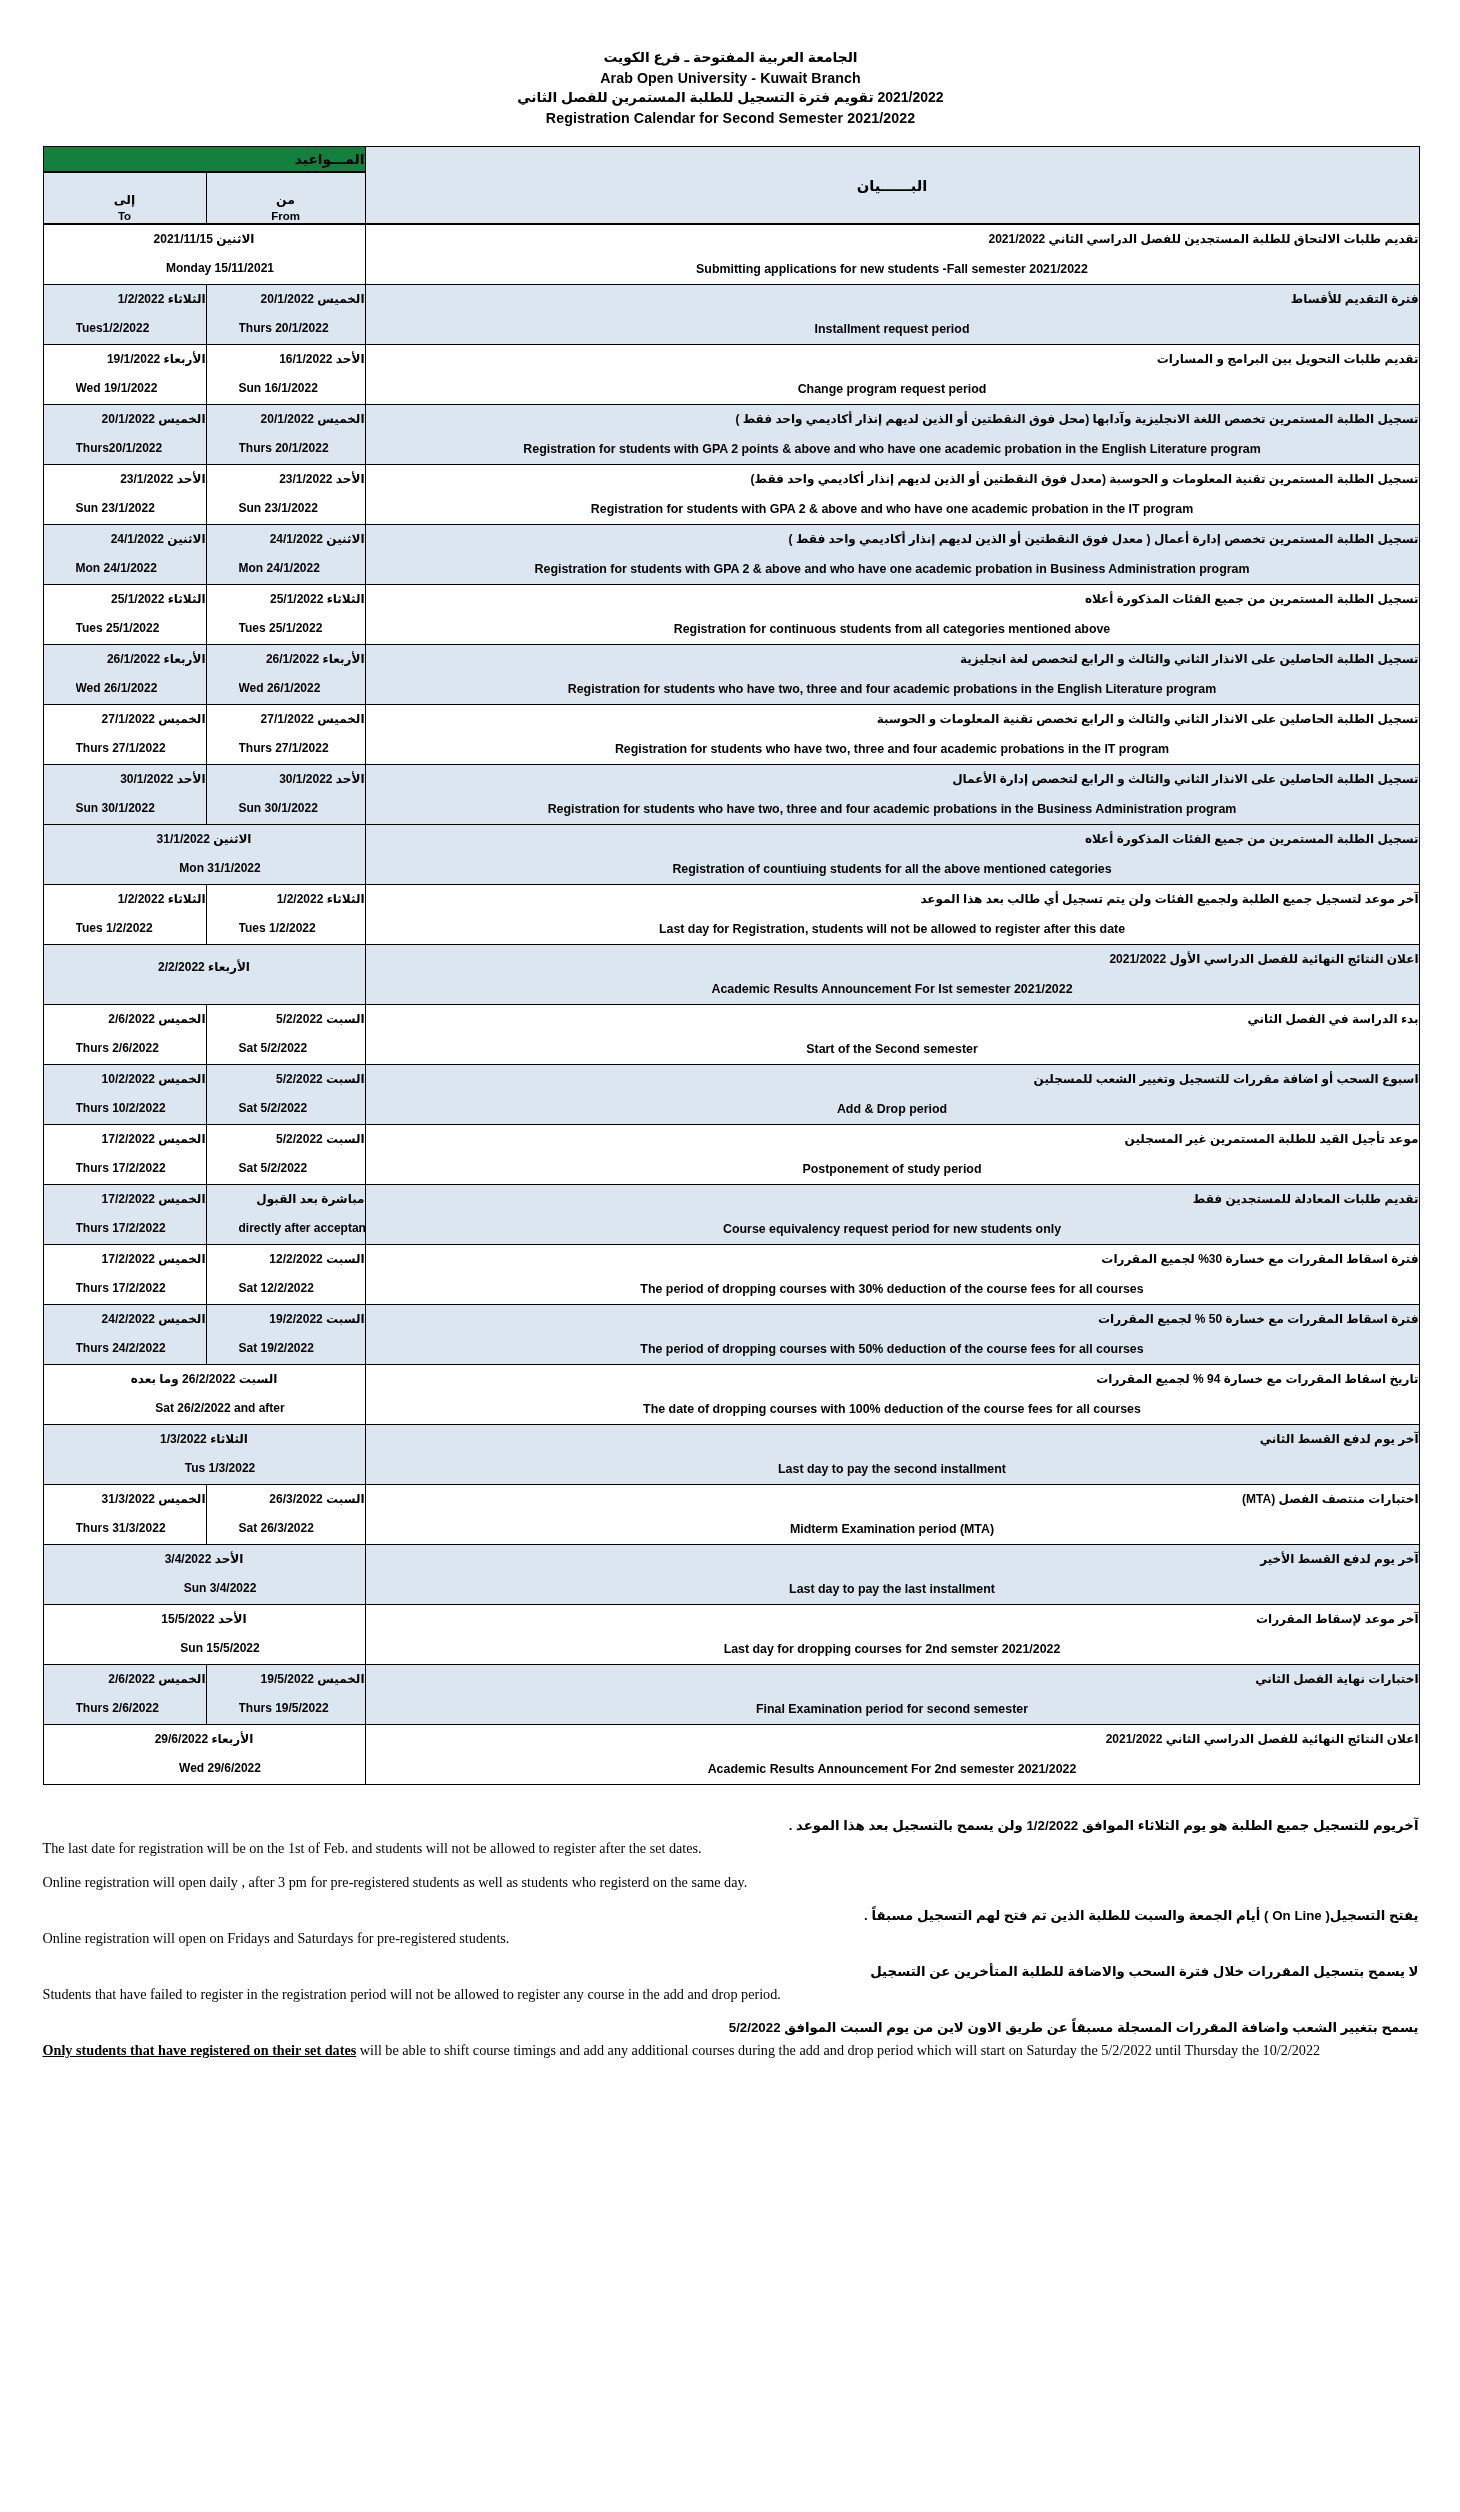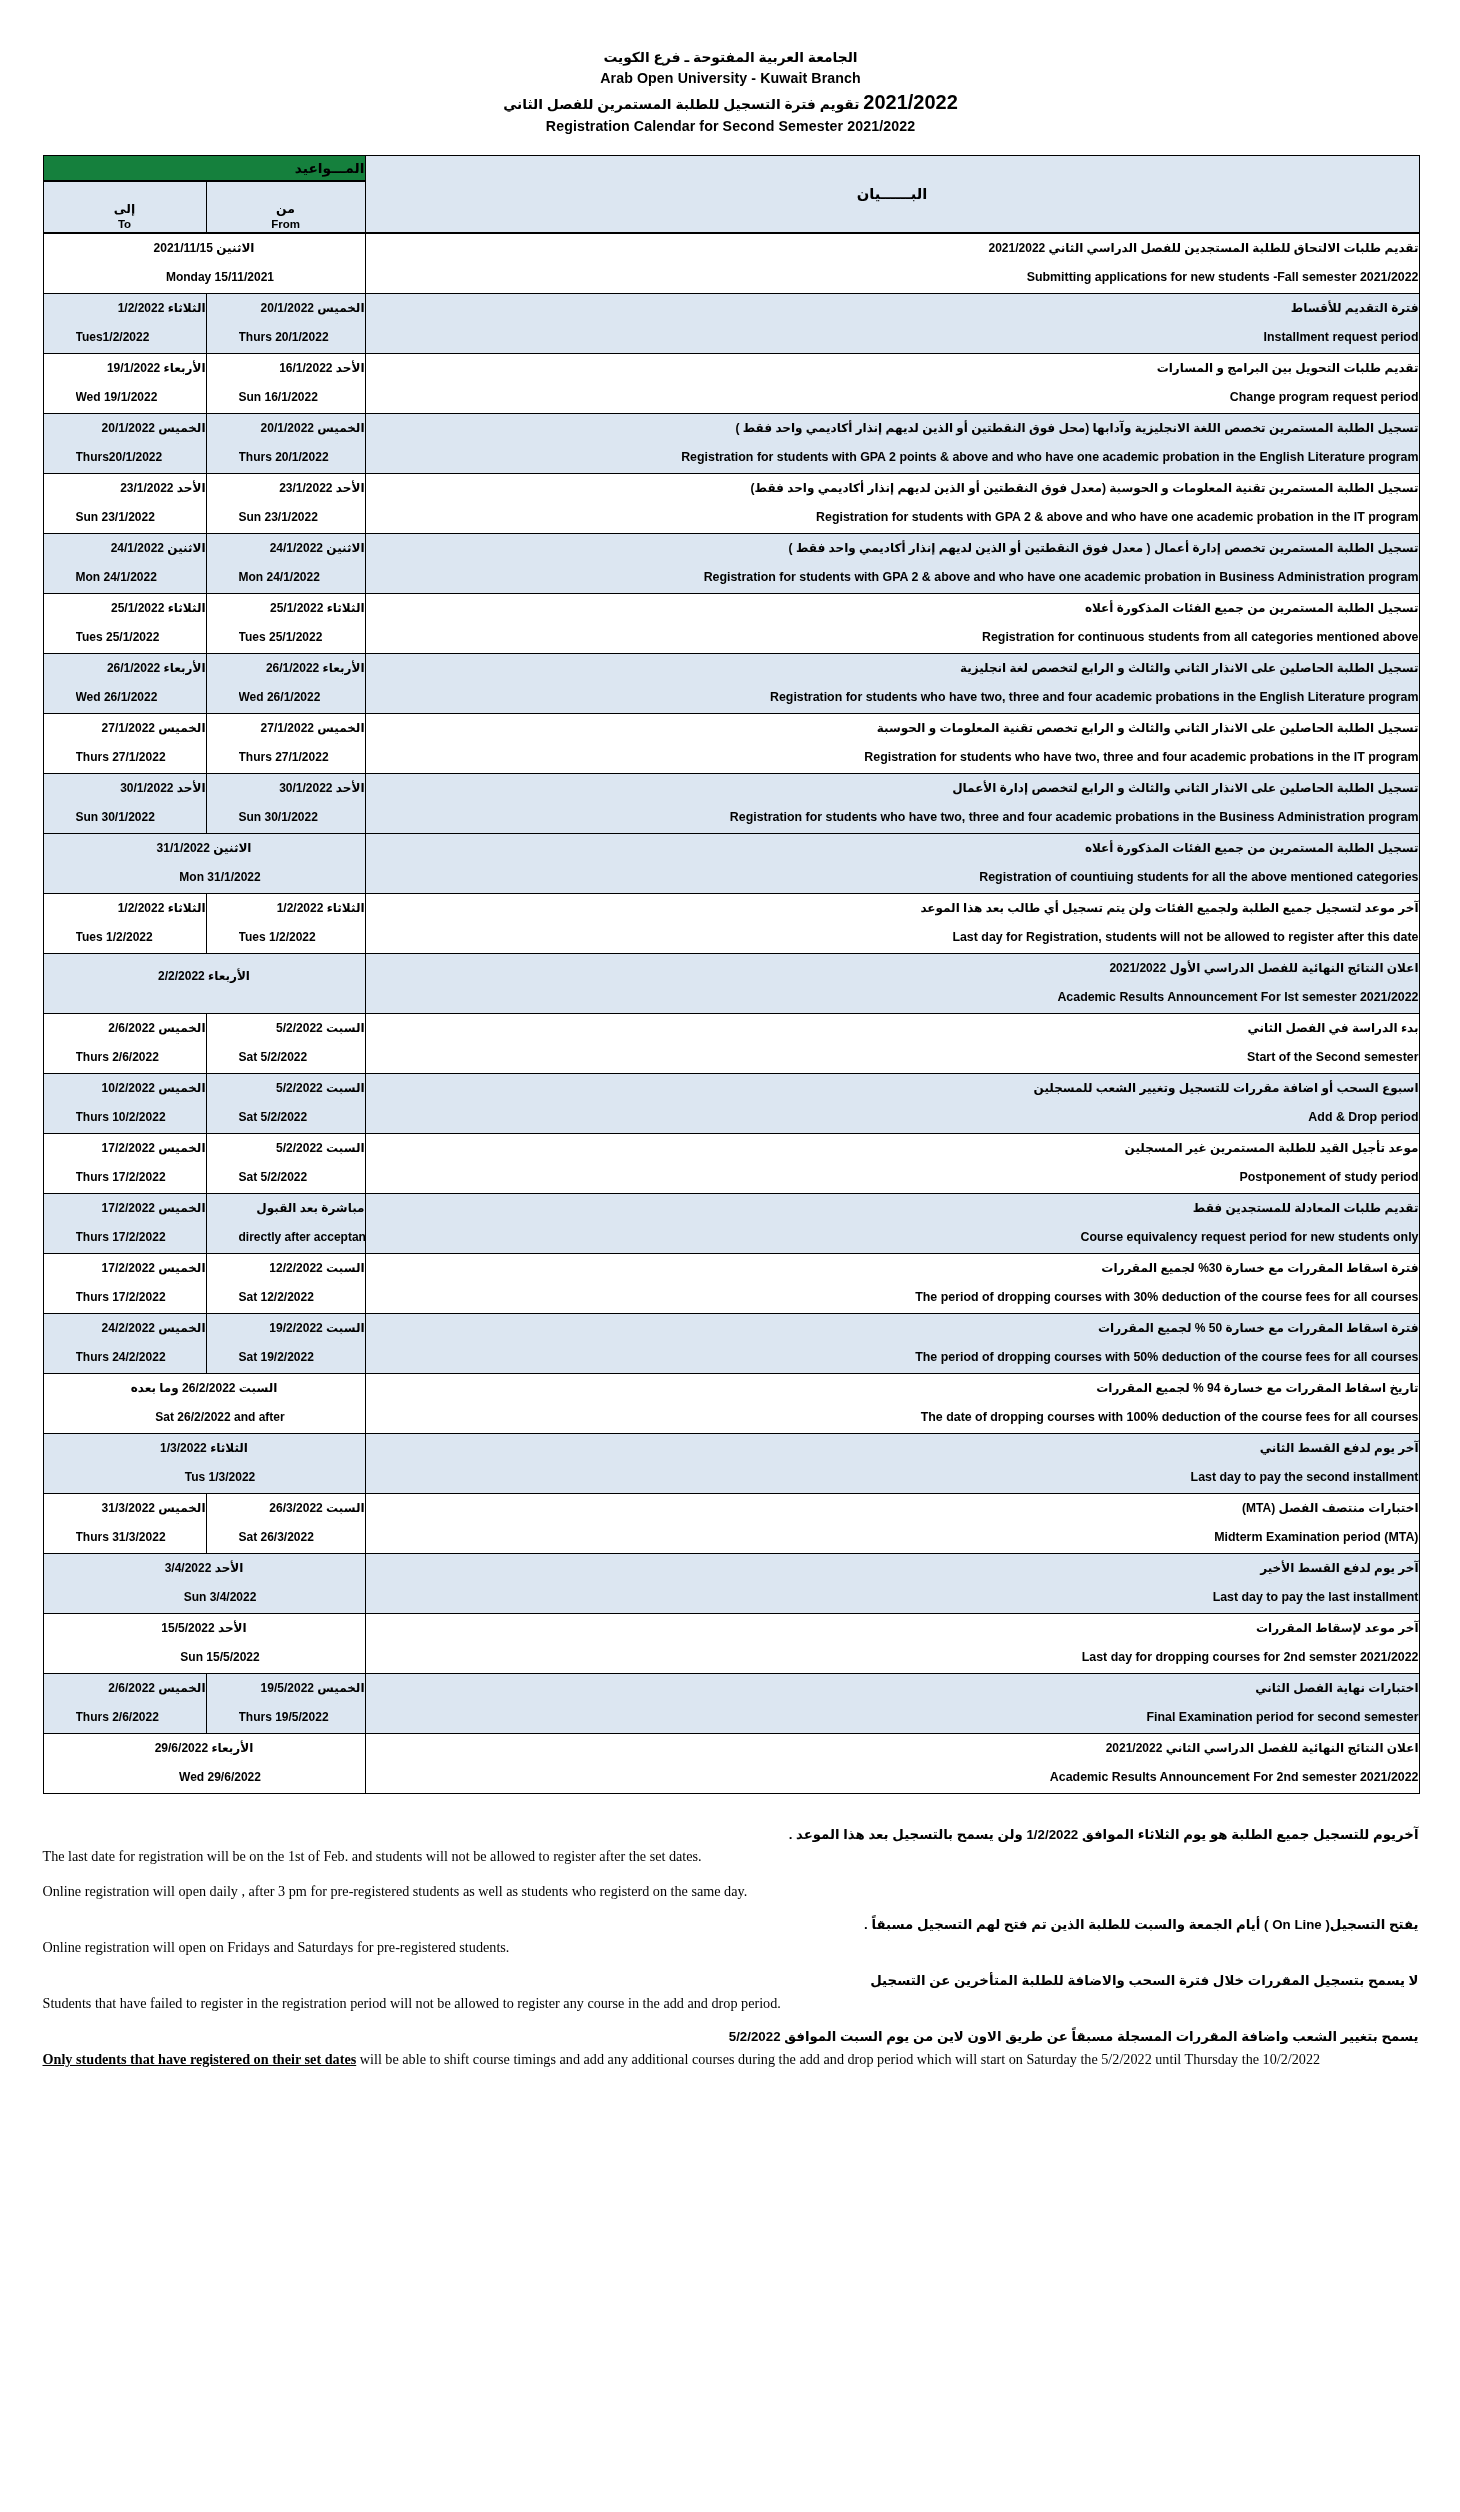--- a/index.html
+++ b/index.html
@@ -44,21 +44,21 @@
   .doc-header .hline.en {
     font-family: "Liberation Sans", "DejaVu Sans", sans-serif;
     font-size: 14.2px;
   }
   .doc-header .hline.mixed {
     font-family: "Liberation Sans", "DejaVu Sans", sans-serif;
     direction: rtl;
     font-size: 13.8px;
   }
   .doc-header .hline.mixed .yr {
-    font-size: 20px;
+    font-size: 14px;
     font-weight: bold;
   }
 
   
   .tbl-wrap {
     margin: 18.4px auto 0 auto;
     width: 1376px;
   }
   table.cal {
     border-collapse: collapse;
@@ -164,21 +164,21 @@
     display: block;
     direction: rtl;
     text-align: right;
     font-family: "Liberation Sans", "DejaVu Sans", sans-serif;
     font-weight: bold;
     font-size: 12px;
     line-height: 1.3;
   }
   td.cell-desc .en {
     display: block;
-    text-align: right;
+    text-align: center;
     font-family: "Liberation Sans", "DejaVu Sans", sans-serif;
     font-weight: bold;
     font-size: 12.4px;
     line-height: 1.3;
     margin-top: 13px;
   }
 
   
   .notes {
     margin: 31px auto 0 auto;

